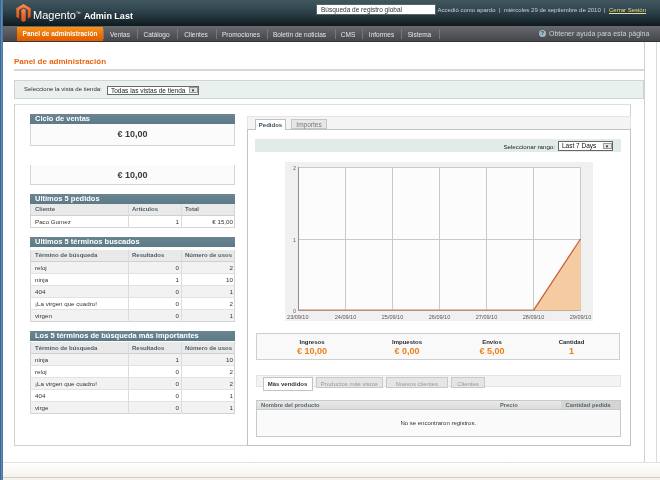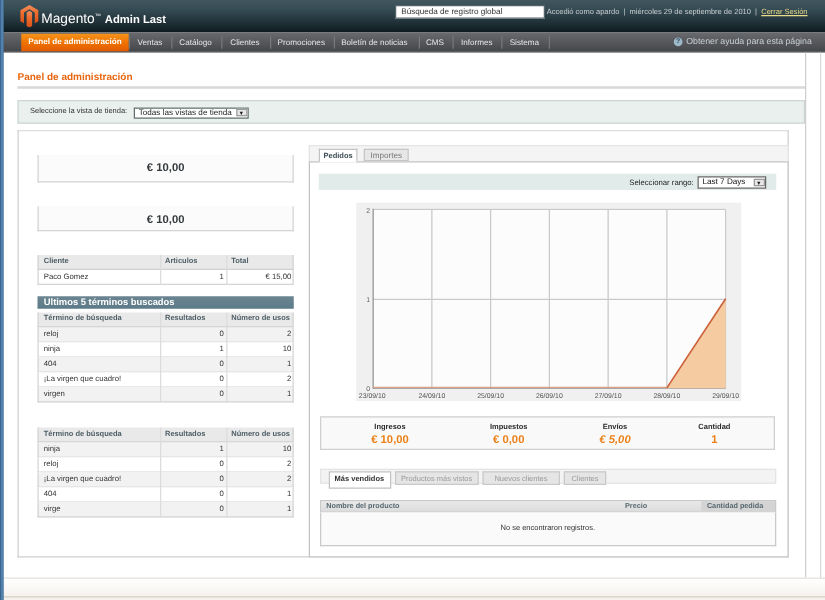--- a/index.html
+++ b/index.html
@@ -77,24 +77,26 @@
 
   <div class="abs" style="left:14px;top:80px;width:630px;height:19px;background:#eaf0ee;border:1px solid #ccd6d4;"></div>
   <div class="abs" style="left:24px;top:86px;font-size:6px;color:#333;">Seleccione la vista de tienda:</div>
   <div class="abs" style="left:106.5px;top:85.5px;width:92.5px;height:9px;background:#fff;border:1px solid #5f6e6e;">
     <div style="font-size:6.5px;color:#222;line-height:7px;padding-left:3.5px;">Todas las vistas de tienda</div>
     <div style="position:absolute;right:0.5px;top:0.5px;width:9px;height:6px;background:#e8e8e8;border:1px solid #9a9a9a;font-size:4.5px;line-height:6px;text-align:center;color:#222;">▼</div>
   </div>
 
   <div class="abs" style="left:14px;top:104px;width:617px;height:342px;border:1px solid #cfcfcf;border-top-color:#dedede;"></div>
 
+  <div class="whead" style="top:114px;">Ciclo de ventas</div>
   <div class="wbody bigv" style="top:124px;height:21.5px;line-height:21.5px;">€ 10,00</div>
 
   <div class="wbody bigv" style="top:164.5px;height:20.5px;line-height:20.5px;">€ 10,00</div>
 
+  <div class="whead" style="top:194px;">Ultimos 5 pedidos</div>
   <div class="thead" style="top:204px;height:11.5px;line-height:11.5px;">
     <span style="padding-left:4px;">Cliente</span>
     <span class="c2" style="padding-left:3px;">Articulos</span>
     <span class="c3" style="padding-left:3px;">Total</span>
   </div>
   <div class="wbody" style="top:215.5px;height:12.5px;background:#fff;font-size:6.2px;color:#333;line-height:12.5px;">
     <span style="padding-left:4px;">Paco Gomez</span>
     <span class="c2 rt" style="width:50px;">1</span>
     <span class="c3 rt" style="width:51px;">€ 15,00</span>
   </div>
@@ -110,20 +112,21 @@
   <div id="w4">
       <div class="abs" style="left:30px;top:261.6px;width:205px;height:12.08px;background:#f2f2f2;border-left:1px solid #d4d4d4;border-right:1px solid #d4d4d4;border-bottom:1px solid #e2e2e2;font-size:6.2px;color:#333;line-height:12.08px;"><span style="padding-left:4px;">reloj</span><span class="c2 rt" style="width:50px;">0</span><span class="c3 rt" style="width:51px;">2</span></div>
       <div class="abs" style="left:30px;top:273.68px;width:205px;height:12.08px;background:#ffffff;border-left:1px solid #d4d4d4;border-right:1px solid #d4d4d4;border-bottom:1px solid #e2e2e2;font-size:6.2px;color:#333;line-height:12.08px;"><span style="padding-left:4px;">ninja</span><span class="c2 rt" style="width:50px;">1</span><span class="c3 rt" style="width:51px;">10</span></div>
       <div class="abs" style="left:30px;top:285.76000000000005px;width:205px;height:12.08px;background:#f2f2f2;border-left:1px solid #d4d4d4;border-right:1px solid #d4d4d4;border-bottom:1px solid #e2e2e2;font-size:6.2px;color:#333;line-height:12.08px;"><span style="padding-left:4px;">404</span><span class="c2 rt" style="width:50px;">0</span><span class="c3 rt" style="width:51px;">1</span></div>
       <div class="abs" style="left:30px;top:297.84000000000003px;width:205px;height:12.08px;background:#ffffff;border-left:1px solid #d4d4d4;border-right:1px solid #d4d4d4;border-bottom:1px solid #e2e2e2;font-size:6.2px;color:#333;line-height:12.08px;"><span style="padding-left:4px;">¡La virgen que cuadro!</span><span class="c2 rt" style="width:50px;">0</span><span class="c3 rt" style="width:51px;">2</span></div>
       <div class="abs" style="left:30px;top:309.92px;width:205px;height:12.08px;background:#f2f2f2;border-left:1px solid #d4d4d4;border-right:1px solid #d4d4d4;border-bottom:1px solid #d4d4d4;font-size:6.2px;color:#333;line-height:12.08px;"><span style="padding-left:4px;">virgen</span><span class="c2 rt" style="width:50px;">0</span><span class="c3 rt" style="width:51px;">1</span></div>
     </div>
   <div class="colsep" style="left:128px;top:249.8px;height:72.2px;"></div>
   <div class="colsep" style="left:181px;top:249.8px;height:72.2px;"></div>
 
+  <div class="whead" style="top:330.8px;">Los 5 términos de búsqueda más importantes</div>
   <div class="thead" style="top:341.6px;height:12.1px;line-height:12.1px;">
     <span style="padding-left:4px;">Término de búsqueda</span>
     <span class="c2" style="padding-left:3px;">Resultados</span>
     <span class="c3" style="padding-left:3px;">Número de usos</span>
   </div>
   <div id="w5">
       <div class="abs" style="left:30px;top:353.7px;width:205px;height:12.07px;background:#f2f2f2;border-left:1px solid #d4d4d4;border-right:1px solid #d4d4d4;border-bottom:1px solid #e2e2e2;font-size:6.2px;color:#333;line-height:12.07px;"><span style="padding-left:4px;">ninja</span><span class="c2 rt" style="width:50px;">1</span><span class="c3 rt" style="width:51px;">10</span></div>
       <div class="abs" style="left:30px;top:365.77px;width:205px;height:12.07px;background:#ffffff;border-left:1px solid #d4d4d4;border-right:1px solid #d4d4d4;border-bottom:1px solid #e2e2e2;font-size:6.2px;color:#333;line-height:12.07px;"><span style="padding-left:4px;">reloj</span><span class="c2 rt" style="width:50px;">0</span><span class="c3 rt" style="width:51px;">2</span></div>
       <div class="abs" style="left:30px;top:377.84px;width:205px;height:12.07px;background:#f2f2f2;border-left:1px solid #d4d4d4;border-right:1px solid #d4d4d4;border-bottom:1px solid #e2e2e2;font-size:6.2px;color:#333;line-height:12.07px;"><span style="padding-left:4px;">¡La virgen que cuadro!</span><span class="c2 rt" style="width:50px;">0</span><span class="c3 rt" style="width:51px;">2</span></div>
       <div class="abs" style="left:30px;top:389.90999999999997px;width:205px;height:12.07px;background:#ffffff;border-left:1px solid #d4d4d4;border-right:1px solid #d4d4d4;border-bottom:1px solid #e2e2e2;font-size:6.2px;color:#333;line-height:12.07px;"><span style="padding-left:4px;">404</span><span class="c2 rt" style="width:50px;">0</span><span class="c3 rt" style="width:51px;">1</span></div>
@@ -180,21 +183,21 @@
       <text x="296.5" y="156.5">29/09/10</text>
     </g>
   </svg>
 
   <div class="abs" style="left:256px;top:332.5px;width:364px;height:27px;background:#f9f9f9;border:1px solid #cfcfcf;"></div>
   <div class="tlab" style="left:312px;">Ingresos</div>
   <div class="tval" style="left:312px;">€ 10,00</div>
   <div class="tlab" style="left:407px;">Impuestos</div>
   <div class="tval" style="left:407px;">€ 0,00</div>
   <div class="tlab" style="left:492px;">Envíos</div>
-  <div class="tval" style="left:492px;font-style:italic;">€ 5,00</div>
+  <div class="tval" style="left:492px;">€ 5,00</div>
   <div class="tlab" style="left:571.5px;">Cantidad</div>
   <div class="tval" style="left:571.5px;">1</div>
 
   <div class="abs" style="left:256px;top:374.8px;width:364.5px;height:12.7px;background:#f3f3f3;border:1px solid #e4e4e4;"></div>
 
   <div class="btab" style="left:262.5px;width:50px;background:#fff;color:#333;font-weight:bold;border-color:#c2c2c2;z-index:2;height:14.5px;top:376.5px;">Más vendidos</div>
   <div class="btab" style="left:315.5px;width:67.5px;">Productos más vistos</div>
   <div class="btab" style="left:385.5px;width:62.5px;">Nuevos clientes</div>
   <div class="btab" style="left:451px;width:34px;">Clientes</div>
 

